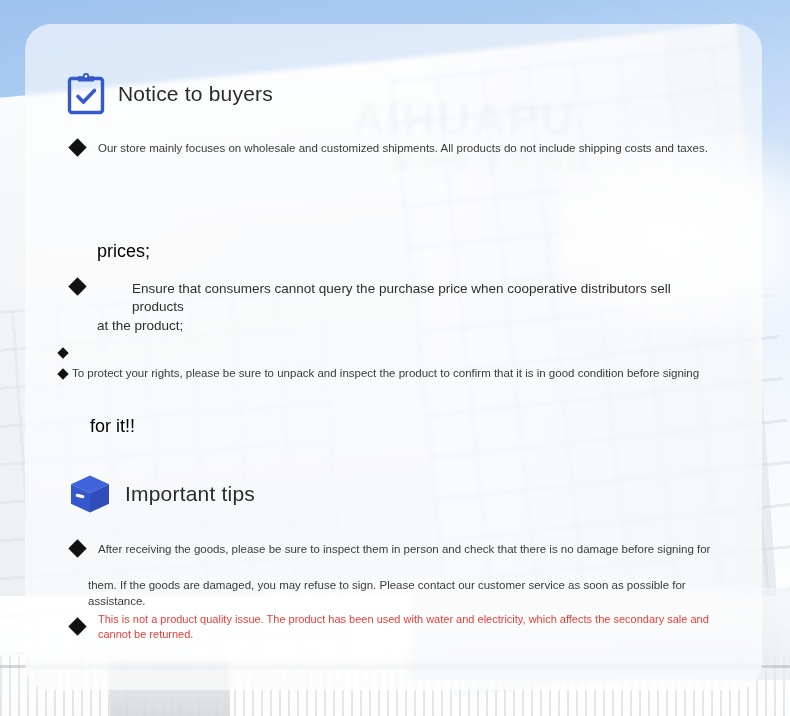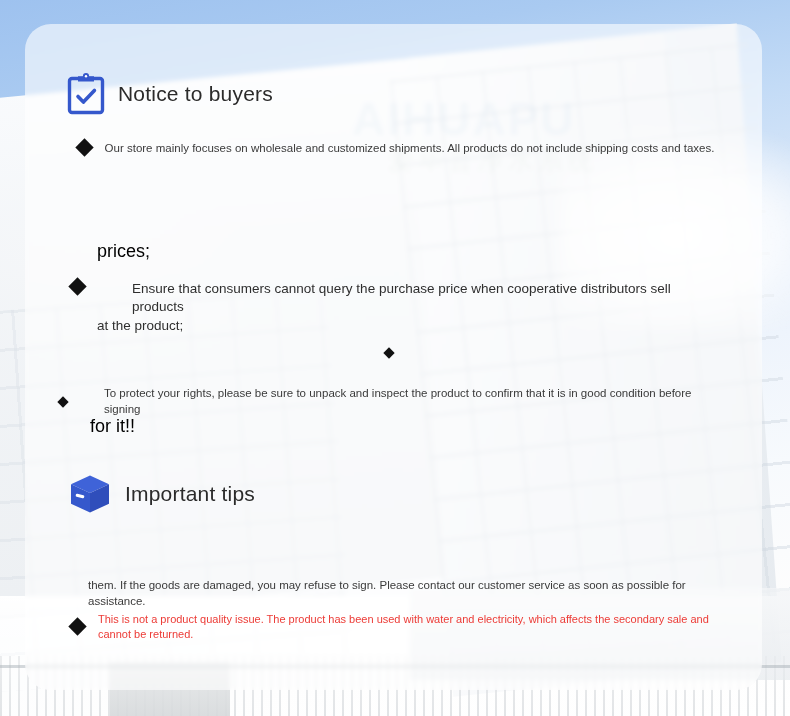--- a/index.html
+++ b/index.html
@@ -191,21 +191,20 @@
     color: #2b2b2b;
     letter-spacing: .2px;
     font-weight: 400;
   }
   .icon-wrap { flex: none; display: block; line-height: 0; }
 
   
   .bullet-row {
     display: flex;
     align-items: flex-start;
-    justify-content: center;
   }
   .dia-lg {
     flex: none;
     width: 13px; height: 13px;
     background: #111;
     transform: rotate(45deg);
     margin-right: 14px;
   }
   .dia-sm {
     flex: none;
@@ -288,38 +287,42 @@
     <div class="bullet-row" style="position:absolute; left:46px; top:256px; width:650px;gap:34px;">
       <span class="dia-lg"></span>
       <span class="txt-md">Ensure that consumers cannot query the purchase price when cooperative distributors sell products</span>
     </div>
     <div class="txt-md" style="position:absolute; left:72px; top:293px;">at the product;</div>
 
     <div class="bullet-row" style="position:absolute; left:34px; top:325px; width:665px; align-items:center;">
       <span class="dia-sm"></span>
     </div>
 
-    <div class="bullet-row" style="position:absolute; left:34px; top:362px; width:670px; align-items:center;gap:32px;">
+    <div class="bullet-row" style="position:absolute; left:34px; top:342px; width:670px; align-items:center;">
       <span class="dia-sm"></span>
       <span class="txt-sm">To protect your rights, please be sure to unpack and inspect the product to confirm that it is in good condition before signing</span>
     </div>
     <div class="txt-lg" style="position:absolute; left:65px; top:391px;">for it!!</div>
 
     <div class="section-head" style="position:absolute; left:42px; top:447px;">
       <span class="icon-wrap">
         <svg width="46" height="46" viewBox="0 0 46 46" fill="none" xmlns="http://www.w3.org/2000/svg">
           <path d="M23 4.5L42 13.2 23 22 4 13.2 23 4.5z" fill="#3f63d8"></path>
           <path d="M4 13.2L23 22v19.5L4 32.8V13.2z" fill="#3558cc"></path>
           <path d="M42 13.2L23 22v19.5l19-8.7V13.2z" fill="#2f4ebb"></path>
           <rect x="9.2" y="22.4" width="8.6" height="3.1" rx="1.2" transform="rotate(14 9.2 22.4)" fill="#ffffff"></rect>
         </svg>
       </span>
       <span class="title">Important tips</span>
     </div>
 
+    <div class="bullet-row" style="position:absolute; left:46px; top:518px; width:650px;">
+      <span class="dia-lg"></span>
+      <span class="txt-sm">After receiving the goods, please be sure to inspect them in person and check that there is no damage before signing for</span>
+    </div>
     <div class="cont" style="position:absolute; left:63px; top:554px; width:640px;">them. If the goods are damaged, you may refuse to sign. Please contact our customer service as soon as possible for assistance.</div>
 
     <div class="bullet-row" style="position:absolute; left:46px; top:588px; width:655px; align-items:center;">
       <span class="dia-lg"></span>
       <span class="txt-red">This is not a product quality issue. The product has been used with water and electricity, which affects the secondary sale and cannot be returned.</span>
     </div>
 
   </div>
 </div>
 

